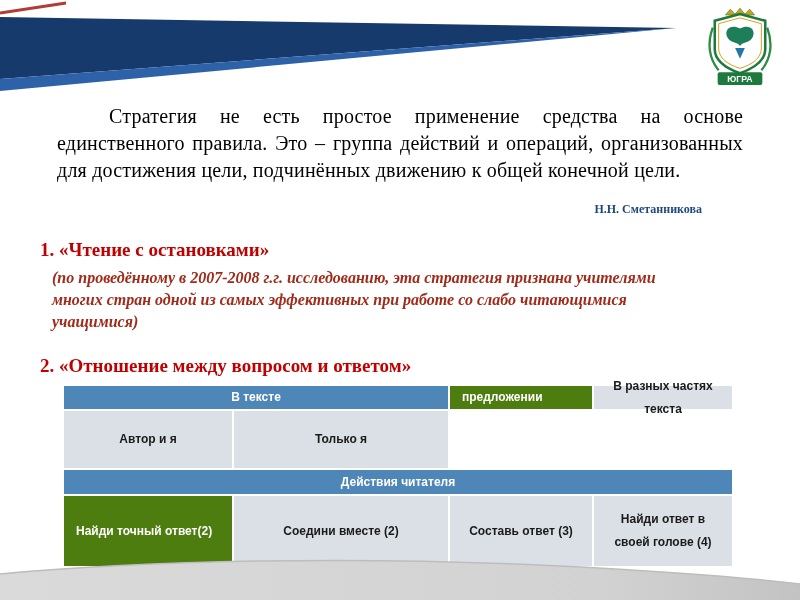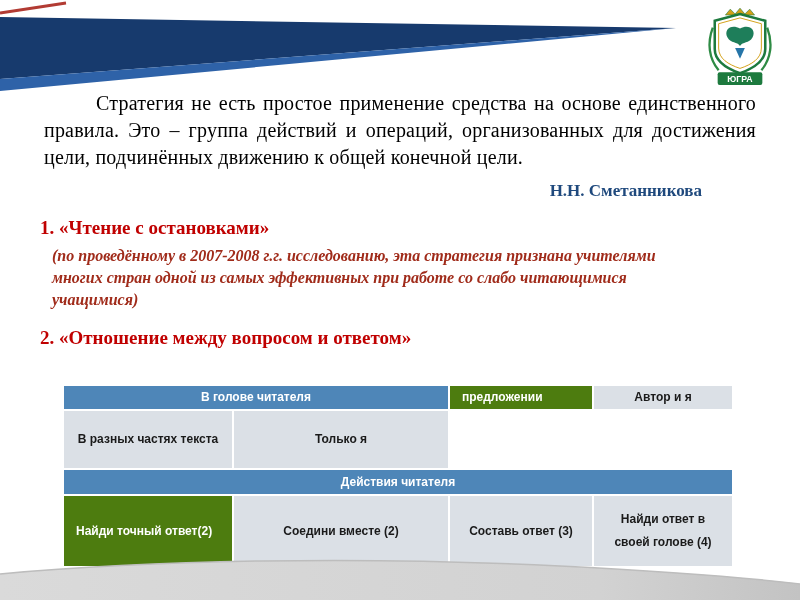--- a/index.html
+++ b/index.html
@@ -6,29 +6,29 @@
   body {
     width:800px; height:600px; position:relative; overflow:hidden;
     background:#ffffff; font-family:"Liberation Serif", serif;
   }
   .banner { position:absolute; top:0; left:0; }
   .footer-swoosh { position:absolute; bottom:0; left:0; }
   .emblem { position:absolute; top:6px; right:26px; }
 
   .content { position:absolute; top:86px; left:40px; width:720px; }
   .quote {
-    margin:4px; font-size:20px; line-height:1.36; text-align:justify;
+    margin:17px; font-size:20px; line-height:1.36; text-align:justify;
     text-indent:52px; color:#000; letter-spacing:.2px;
   }
   .attribution {
     margin:9px 58px 0 0; text-align:right; font-weight:bold;
-    color:#1f497d; font-size:17px;
+    color:#1f497d; font-size:12px;
   }
   .heading {
-    margin:16px 0 0 0; color:#c00000; font-weight:bold; font-size:19px;
+    margin:22px 0 0 0; color:#c00000; font-weight:bold; font-size:19px;
   }
   .note {
     margin:6px 0 0 12px; max-width:655px; color:#a02b1a;
     font-weight:bold; font-style:italic; font-size:16px; line-height:1.38;
   }
 
   .qtable {
     position:absolute; top:386px; left:64px; width:672px;
     display:grid;
     grid-template-columns:168px 214px 142px 138px;
@@ -69,25 +69,25 @@
 
 <div class="content">
   <p class="quote">Стратегия не есть простое применение средства на основе единственного правила. Это – группа действий и операций, организованных для достижения цели, подчинённых движению к общей конечной цели.</p>
   <div class="attribution">Н.Н. Сметанникова</div>
   <div class="heading">1. «Чтение с остановками»</div>
   <p class="note">(по проведённому в 2007-2008 г.г. исследованию, эта стратегия признана учителями многих стран одной из самых эффективных при работе со слабо читающимися учащимися)</p>
   <div class="heading">2. «Отношение между вопросом и ответом»</div>
 </div>
 
 <div class="qtable">
-  <div class="cell header span2">В голове читателя</div>
+  <div class="cell header span2">В тексте</div>
 
   <div class="cell rowhead">В одном предложении текста</div>
+  <div class="cell light">В разных частях текста</div>
   <div class="cell light">Автор и я</div>
-  <div class="cell light">В разных частях текста</div>
   <div class="cell light">Только я</div>
 
   <div class="cell header span4">Действия читателя</div>
 
   <div class="cell rowhead">Найди точный ответ(2)</div>
   <div class="cell light">Соедини вместе (2)</div>
   <div class="cell light">Составь ответ (3)</div>
   <div class="cell light">Найди ответ в своей голове (4)</div>
 </div>
 

